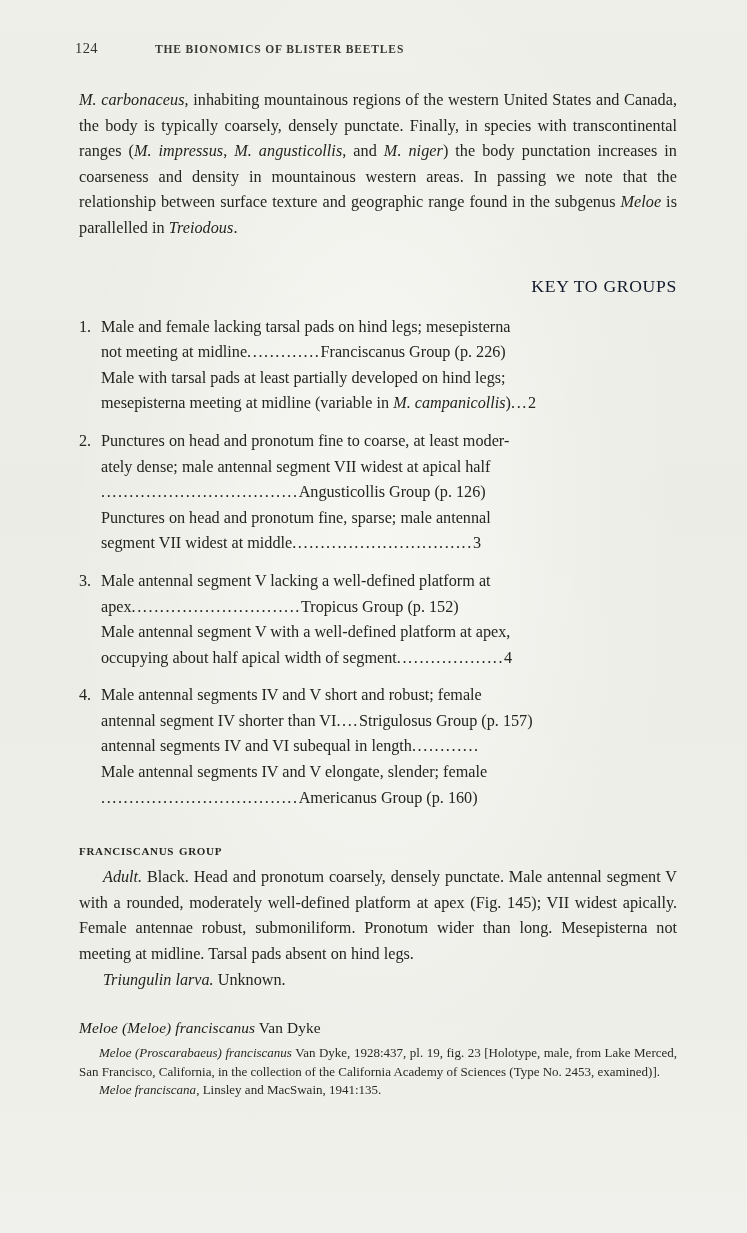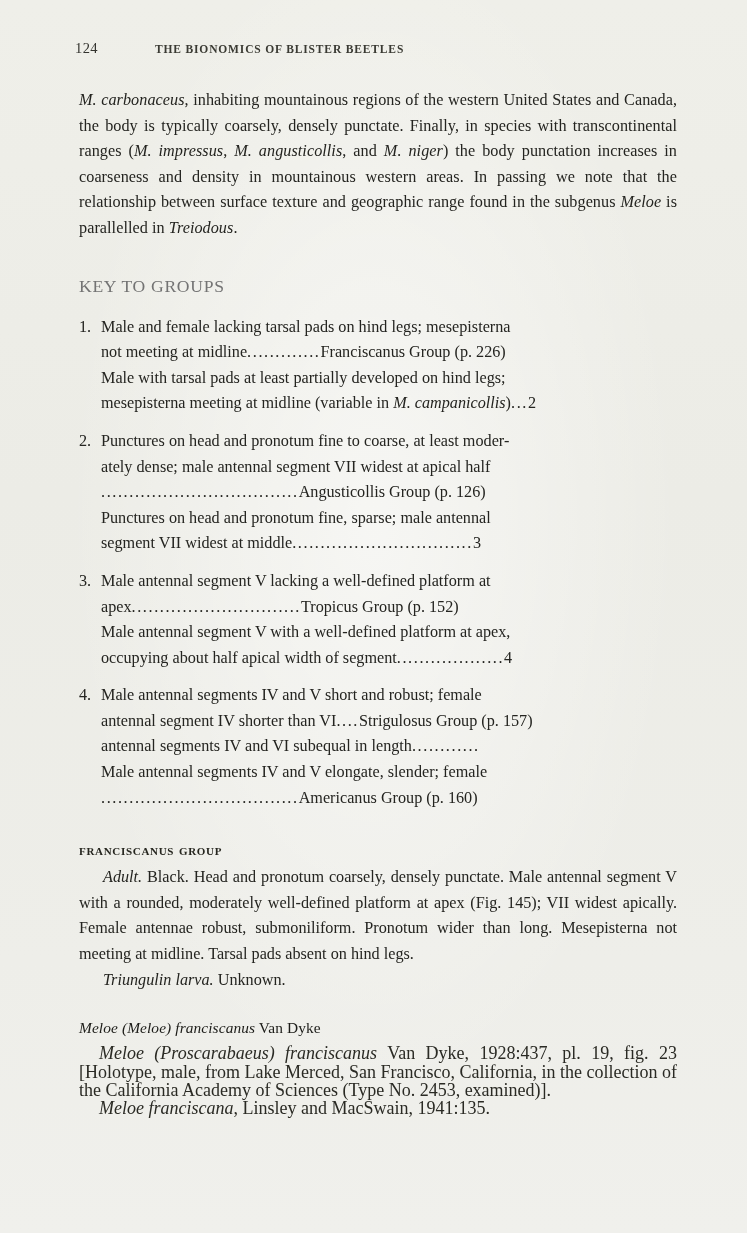--- a/index.html
+++ b/index.html
@@ -67,21 +67,22 @@
     color: #242420;
     letter-spacing: 0.05px;
   }
   i, em { font-style: italic; }
 
   h2.section-title {
     margin: 34px 0 0 0;
     font-size: 17.6px;
     font-weight: normal;
     letter-spacing: 0.7px;
-    color: #737373;
+    color: #0f172a;
+    text-align: right;
   }
 
   
   .key {
     margin-top: 18px;
   }
   .key-item {
     display: flex;
     margin-bottom: 12px;
     font-size: 16.2px;
@@ -136,21 +137,21 @@
     letter-spacing: 0.1px;
   }
   h4.species-head .ital { font-style: italic; }
 
   
   .cite-block {
     margin-top: 7px;
   }
   p.cite {
     margin: 0;
-    font-size: 18px;
+    font-size: 13px;
     line-height: 18.4px;
     text-align: justify;
     text-indent: 20px;
     color: #2a2a24;
   }
   p.cite .ital { font-style: italic; }
 </style>
 </head>
 <body>
 

